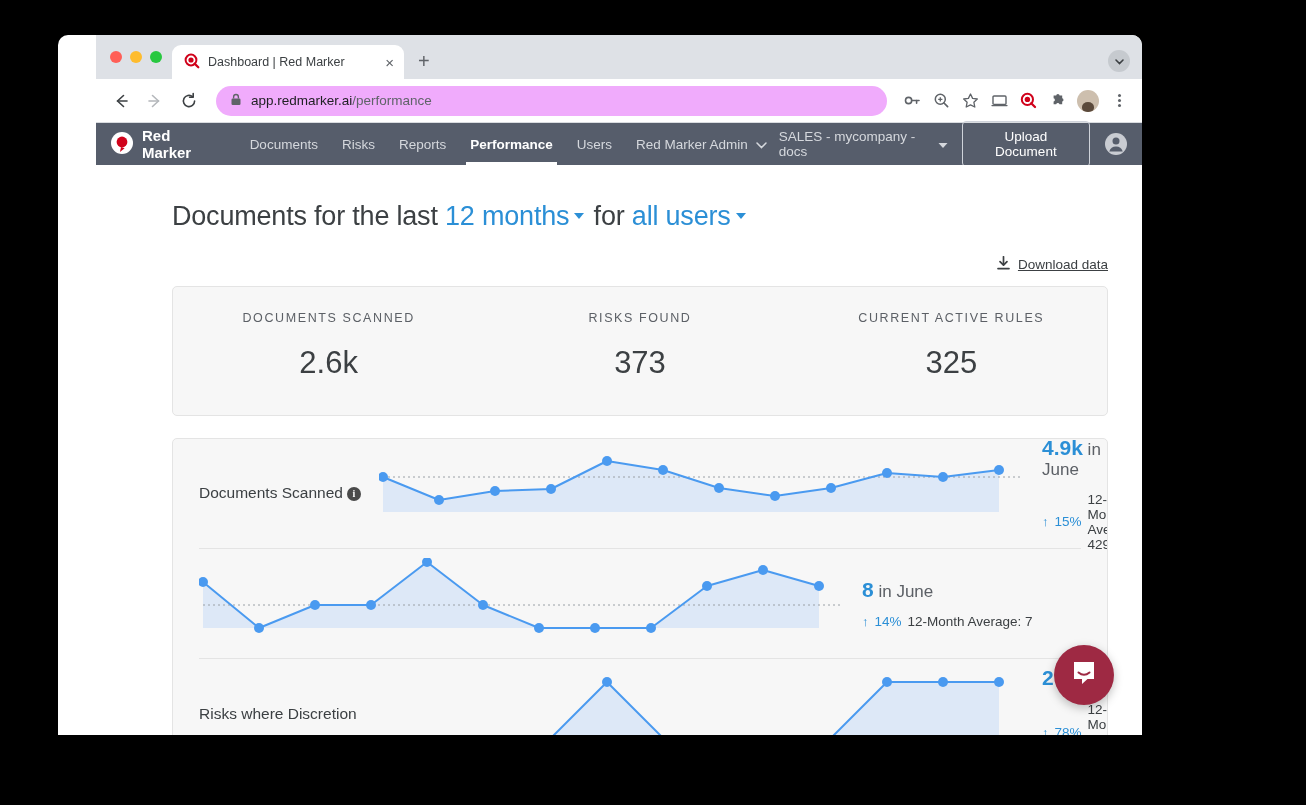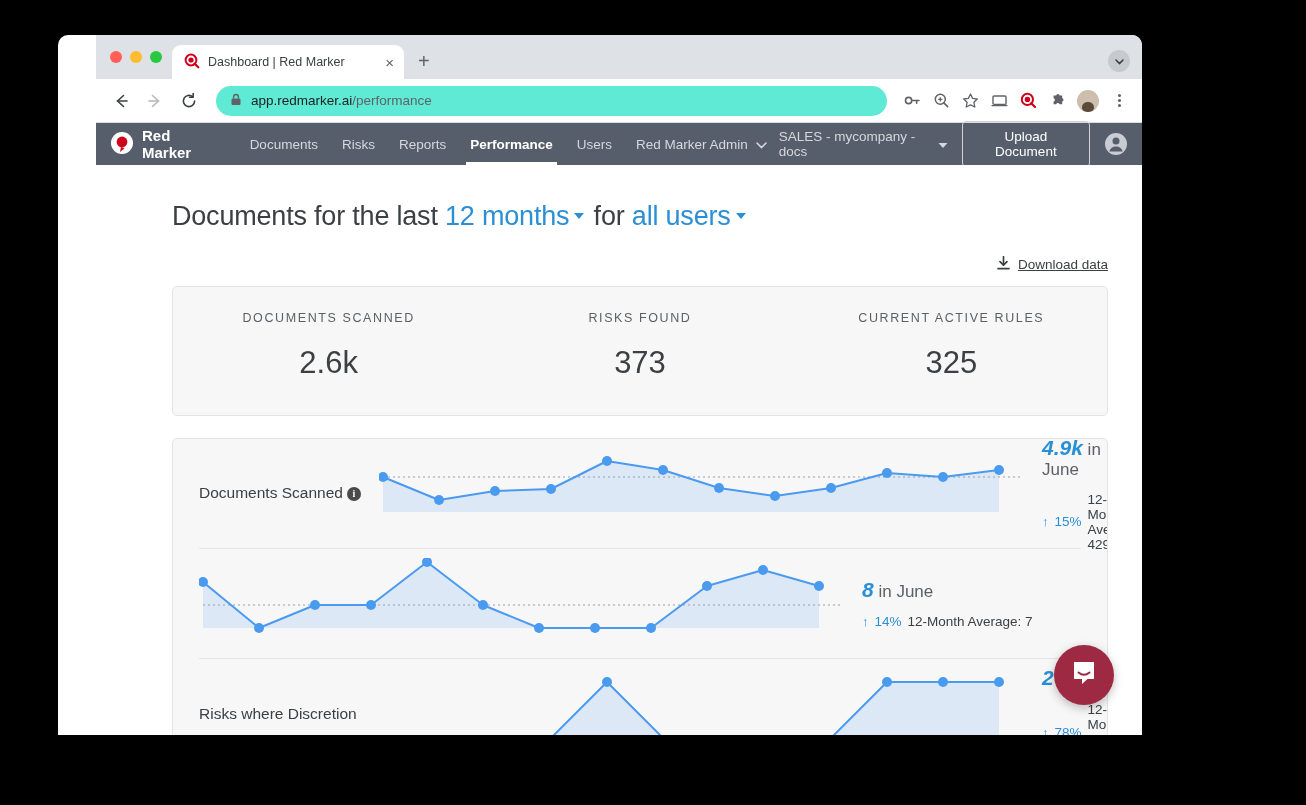--- a/index.html
+++ b/index.html
@@ -46,21 +46,21 @@
   }
   .win-ctrl-right svg { display: block; }
 
   .omnibar {
     height: 44px; background: #fff;
     display: flex; align-items: center; gap: 4px; padding: 0 10px;
     border-bottom: 1px solid #d9dce0;
   }
   .navbtn { width: 30px; height: 30px; display: flex; align-items: center; justify-content: center; color: #3c4043; }
   .urlbox {
-    flex: 1; height: 30px; background: #5eead4; border-radius: 15px;
+    flex: 1; height: 30px; background: #f0abfc; border-radius: 15px;
     display: flex; align-items: center; gap: 9px; padding: 0 14px;
     margin: 0 8px; font-size: 13.5px;
   }
   .url-host { color: #202124; }
   .url-path { color: #5f6368; }
   .toolbar-icons { display: flex; align-items: center; gap: 3px; }
   .ticon { width: 26px; height: 26px; display: flex; align-items: center; justify-content: center; color: #5f6368; }
   .avatar-chip {
     width: 22px; height: 22px; border-radius: 50%;
     background: #cdbfae; margin: 0 4px;
@@ -136,21 +136,21 @@
   .info-i {
     display: inline-flex; width: 14px; height: 14px; border-radius: 50%;
     background: #4a4a4a; color: #fff; font-size: 10px; font-weight: bold;
     align-items: center; justify-content: center; vertical-align: 1px; margin-left: 4px;
     font-family: "Liberation Serif", serif;
   }
   .spark { flex: 0 0 645px; height: 92px; position: relative; }
   .spark svg { display: block; }
   .crow-stats { flex: 1; padding-left: 18px; }
   .cs-top { font-size: 17px; color: #5c6066; }
-  .cs-top .big { font-size: 21px; color: #2b8fd6; font-weight: bold; font-style: italic; }
+  .cs-top .big { font-size: 21px; color: #2b8fd6; font-weight: bold; }
   .cs-bot { font-size: 13.5px; color: #3c4043; margin-top: 12px; display: flex; align-items: center; gap: 6px; }
   .cs-bot .pct { color: #2b8fd6; }
   .arrow-up { color: #2b8fd6; font-size: 13px; }
 
   .intercom {
     position: absolute; right: 28px; bottom: -26px;
     width: 60px; height: 60px; border-radius: 50%;
     background: #9e2943; display: flex; align-items: center; justify-content: center;
     box-shadow: 0 3px 10px rgba(0,0,0,0.25);
   }

